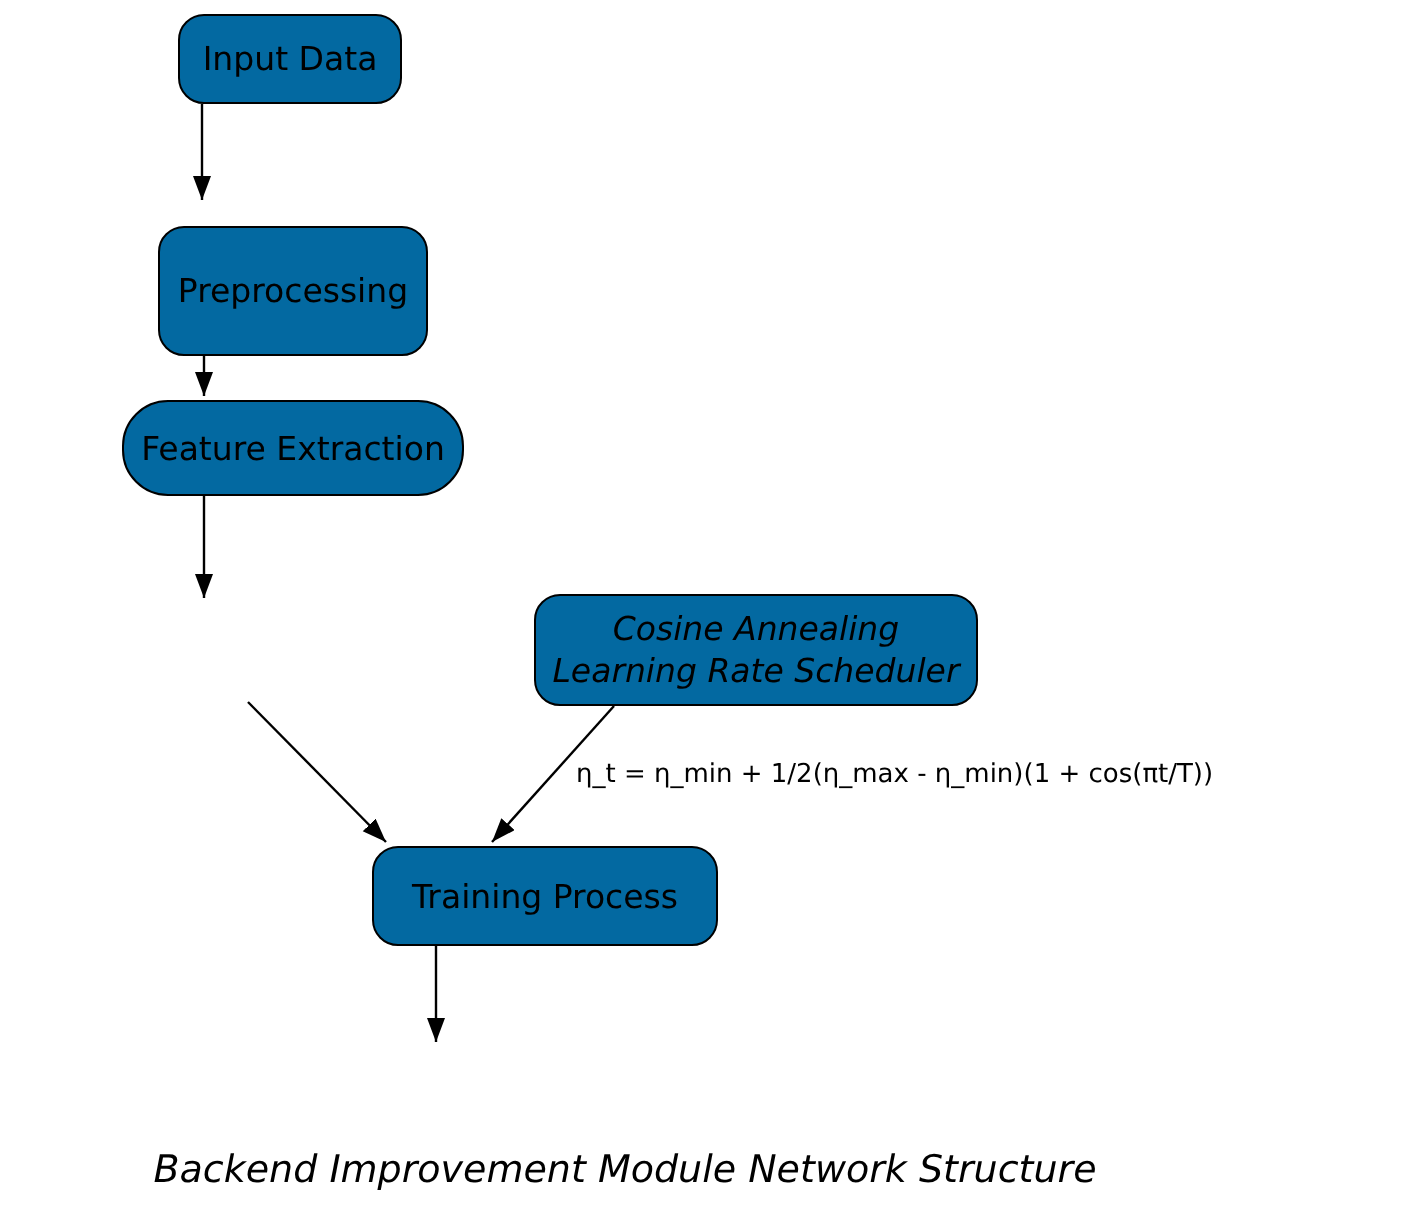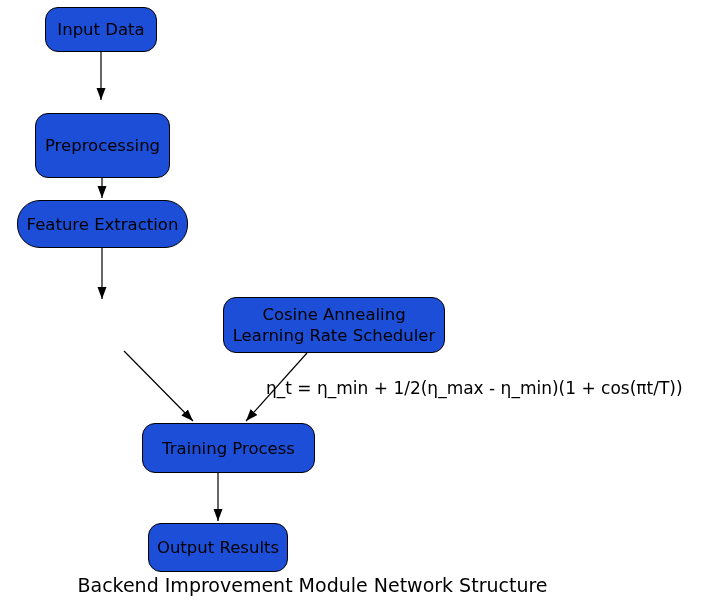--- a/index.html
+++ b/index.html
@@ -12,63 +12,65 @@
     width: 708px;
     height: 613px;
     background: #ffffff;
     font-family: "DejaVu Sans", "Liberation Sans", sans-serif;
     color: #000000;
     overflow: hidden;
   }
   .node {
     position: absolute;
     box-sizing: border-box;
-    background: #1d4ed8;
+    background: #0369a1;
     border: 1.4px solid #000000;
     border-radius: 13px;
     display: flex;
     align-items: center;
     justify-content: center;
     text-align: center;
     font-size: 16.5px;
     line-height: 21px;
     white-space: pre-line;
     z-index: 2;
+    margin-left: 44px;
   }
   #edges {
     position: absolute;
     left: 0;
     top: 0;
     z-index: 1;
   }
   .edge-label {
     position: absolute;
-    left: 266px;
+    left: 288px;
     top: 377px;
-    font-size: 17px;
+    font-size: 13px;
     line-height: 22px;
     white-space: nowrap;
     z-index: 2;
   }
   .graph-title {
     position: absolute;
     left: 0;
     top: 573px;
     width: 625px;
     text-align: center;
     font-size: 19px;
     line-height: 25px;
     z-index: 2;
+    font-style: italic;
   }
   
   #node-input-data        { left: 45px;  top: 7px;   width: 112px; height: 45px; }
   #node-preprocessing     { left: 35px;  top: 113px; width: 135px; height: 65px; }
   #node-feature-extraction{ left: 17px;  top: 200px; width: 171px; height: 48px; border-radius: 23px; }
   #node-deep-learning     { left: 3px;   top: 301px; width: 197px; height: 50px; }
-  #node-cosine            { left: 223px; top: 297px; width: 222px; height: 56px; }
+  #node-cosine            { left: 223px; top: 297px; width: 222px; height: 56px; font-style: italic; }
   #node-training          { left: 142px; top: 423px; width: 173px; height: 50px; }
   #node-output            { left: 148px; top: 523px; width: 140px; height: 49px; }
 </style>
 </head>
 <body>
 
 <div id="canvas">
 
   <svg id="edges" width="708" height="613" viewBox="0 0 708 613">
     <defs>
@@ -89,19 +91,18 @@
   <div class="node" id="node-preprocessing">Preprocessing</div>
 
   <div class="node" id="node-feature-extraction">Feature Extraction</div>
 
 
   <div class="node" id="node-cosine">Cosine Annealing
 Learning Rate Scheduler</div>
 
   <div class="node" id="node-training">Training Process</div>
 
-  <div class="node" id="node-output">Output Results</div>
 
   <div class="edge-label">η_t = η_min + 1/2(η_max - η_min)(1 + cos(πt/T))</div>
 
   <div class="graph-title">Backend Improvement Module Network Structure</div>
 
 </div>
 
 </body></html>

